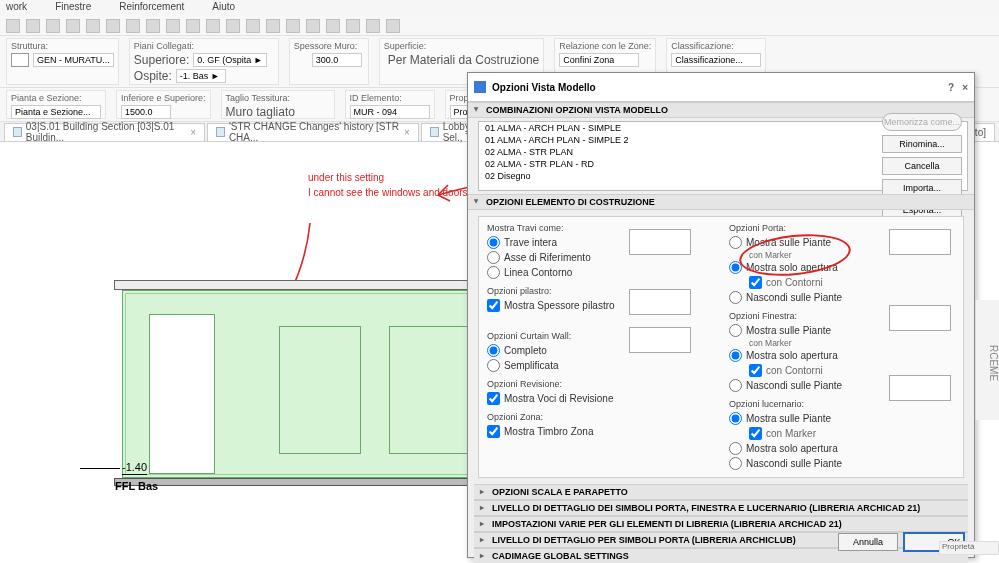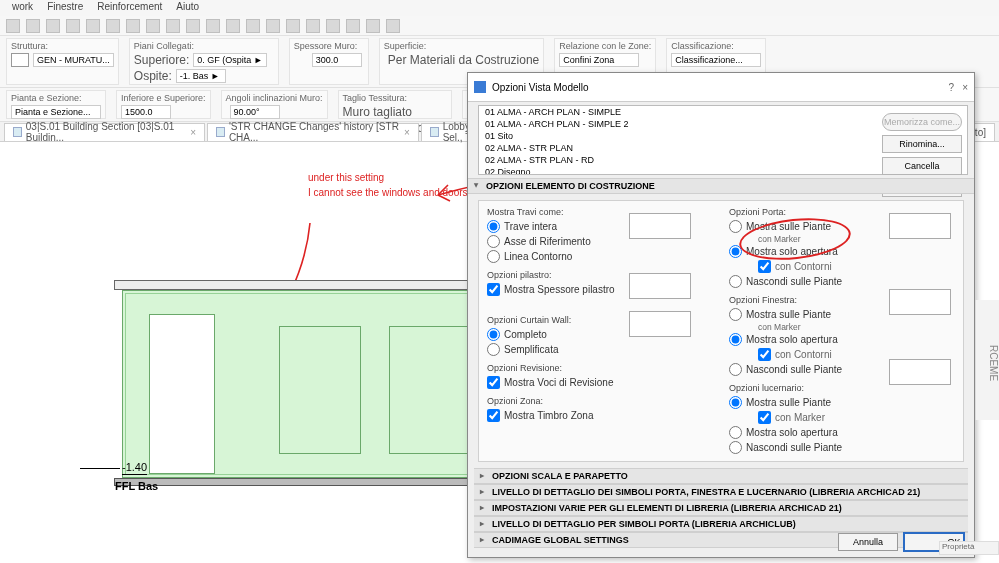--- a/index.html
+++ b/index.html
@@ -1,19 +1,19 @@
 <!DOCTYPE html>
 <html><head>
 <meta charset="utf-8">
 <style>
   * { box-sizing: border-box; margin: 0; padding: 0; font-family: "Segoe UI", Tahoma, sans-serif; font-size: 10px; }
   body { width: 999px; height: 563px; background: #fff; position: relative; overflow: hidden; }
 
   
-  .menubar { height: 16px; display: flex; gap: 14px; padding: 1px 12px; background: #f6f6f6; color: #444; }
+  .menubar { height: 16px; display: flex; gap: 28px; padding: 1px 6px; background: #f6f6f6; color: #444; }
   .menubar span { font-size: 10px; }
 
   
   .tool-row { height: 20px; display: flex; align-items: center; gap: 6px; padding: 0 6px; background: #f7f7f7; border-bottom: 1px solid #e2e2e2; }
   .tool-row .ico { width: 14px; height: 14px; background: #d9d9d9; border: 1px solid #bfbfbf; }
 
   
   .prop-strip { height: 52px; background: #f7f7f7; border-bottom: 1px solid #e0e0e0; display: flex; gap: 10px; padding: 2px 6px; }
   .prop-group { border: 1px solid #e4e4e4; background: #fafafa; padding: 2px 4px; display: flex; flex-direction: column; gap: 2px; min-width: 80px; }
   .prop-group .hdr { font-size: 9px; color: #666; }
@@ -45,39 +45,39 @@
   .wall::before { content: ""; position: absolute; inset: 2px; border: 1px solid #96d296; }
   .door { position: absolute; top: 23px; width: 66px; height: 160px; background: #fff; border: 1px solid #6aa86a; }
   .win { position: absolute; top: 35px; width: 82px; height: 128px; border: 1px solid #6aa86a; background: #d7f5d6; }
   .ground { position: absolute; left: 0; top: 198px; width: 528px; height: 8px; background: #bbb; border: 1px solid #555; }
   .dim-tick { position: absolute; left: 80px; top: 468px; width: 40px; border-top: 1px solid #000; }
   .dim-lbl { position: absolute; left: 122px; top: 461px; font-size: 11px; border-bottom: 1px solid #000; padding-bottom: 1px;}
   .ffl-lbl { position: absolute; left: 115px; top: 480px; font-size: 11px; font-weight: bold;}
 
   
   .dialog { position: absolute; right: 24px; top: 72px; width: 508px; height: 486px; background: #efefef; border: 1px solid #888; box-shadow: 2px 2px 6px rgba(0,0,0,0.25); }
-  .dlg-title { height: 20px; display: flex; align-items: center; justify-content: space-between; padding: 14px 6px; background: #fff; border-bottom: 1px solid #ccc;}
+  .dlg-title { height: 20px; display: flex; align-items: center; justify-content: space-between; padding: 14px 6px; background: #fff; border-bottom: 1px solid #ccc; font-weight: bold;}
   .dlg-title .t { display: flex; align-items: center; gap: 6px; }
   .dlg-title .qc { display: flex; gap: 8px; }
   .dlg-title .qc span { color: #666; }
 
   .sect-hdr { background: #e5e5e5; border-top: 1px solid #cfcfcf; border-bottom: 1px solid #cfcfcf; padding: 2px 18px; font-size: 9px; font-weight: bold; position: relative;}
   .sect-hdr::before { content: "▸"; position: absolute; left: 6px; font-size: 8px; color: #666; transform: rotate(90deg); }
 
   .combo-list { background: #fff; margin: 3px 6px 3px 10px; border: 1px solid #bcbcbc; height: 70px; overflow: hidden; }
   .combo-list .row { padding: 1px 6px; font-size: 9px; }
 
   .side-btns { position: absolute; right: 12px; top: 40px; width: 80px; display: flex; flex-direction: column; gap: 4px; }
   .side-btns button { height: 18px; background: #f4f4f4; border: 1px solid #b5b5b5; font-size: 9px; }
   .side-btns button:first-child { color: #aaa; border-radius: 9px; }
 
   .opts-body { margin: 6px 10px; background: #fafafa; border: 1px solid #d0d0d0; padding: 6px 8px; display: grid; grid-template-columns: 1fr 1fr; gap: 8px 16px; position: relative;}
   .opt-group .ghdr { font-size: 9px; color: #444; margin-bottom: 2px;}
   .opt-group label { display: flex; align-items: center; gap: 4px; font-size: 9px; color: #333; padding: 1px 0;}
-  .opt-group .sub { margin-left: 29px; font-size: 8.5px; color: #666;}
+  .opt-group .sub { margin-left: 20px; font-size: 8.5px; color: #666;}
   .swatch { display:inline-block; width: 62px; height: 26px; border:1px solid #aaa; background:#fff; margin-top:2px;}
   .swatch.grid { background: linear-gradient(#fff,#fff), repeating-linear-gradient(0deg,#ccc,#ccc 1px,#fff 1px,#fff 7px); }
   .circle-anno { position:absolute; border:2px solid #d22; border-radius:50%/50%; width:112px; height:40px; left:260px; top:18px; transform: rotate(-6deg);}
 
   .collapsed-list { margin: 0 6px; }
   .collapsed-list .sect-hdr::before { transform: none; }
 
   .dlg-foot { position: absolute; bottom: 6px; right: 10px; display: flex; gap: 6px;}
   .dlg-foot button { width: 60px; height: 18px; border: 1px solid #999; background: #f4f4f4; font-size: 9px;}
   .dlg-foot button.primary { border: 1px solid #2a6bc4; outline: 1px solid #2a6bc4; padding-left: 40px;}
@@ -171,27 +171,20 @@
         <span class="val" style="min-width:90px">Pianta e Sezione...</span>
       </div>
   </div>
   <div class="prop-group">
     <span class="hdr">Inferiore e Superiore:</span>
     <div class="line">
         <span class="val">1500.0</span>
       </div>
     <div class="line">
         <span class="val">-1700.0</span>
-      </div>
-  </div>
-  <div class="prop-group">
-    <span class="hdr">Angoli inclinazioni Muro:</span>
-    <div class="line">
-        <span class="ico"></span>
-        <span class="val">90.00°</span>
       </div>
   </div>
   <div class="prop-group">
     <span class="hdr">Taglio Tessitura:</span>
     <span class="tiny">Muro tagliato</span>
     <span class="tiny">Tessitura personale</span>
   </div>
   <div class="prop-group">
     <span class="hdr">ID Elemento:</span>
     <div class="line">
@@ -270,25 +263,25 @@
     <div class="t">
         <span style="width:12px;height:12px;background:#3a7bd5;display:inline-block"></span>
         <span>Opzioni Vista Modello</span>
       </div>
     <div class="qc">
         <span>?</span>
         <span>×</span>
       </div>
   </div>
 
+  <div class="sect-hdr">COMBINAZIONI OPZIONI VISTA MODELLO</div>
   <div style="display:flex">
     <div class="combo-list" style="flex:1">
       <div class="row">01 ALMA - ARCH PLAN - SIMPLE</div>
       <div class="row">01 ALMA - ARCH PLAN - SIMPLE 2</div>
-      <div class="row">01 Sito</div>
       <div class="row">02 ALMA - STR PLAN</div>
       <div class="row">02 ALMA - STR PLAN - RD</div>
       <div class="row">02 Disegno</div>
 
     </div>
     <div class="side-btns">
       <button>Memorizza come...</button>
       <button>Rinomina...</button>
       <button>Cancella</button>
       <button>Importa...</button>

